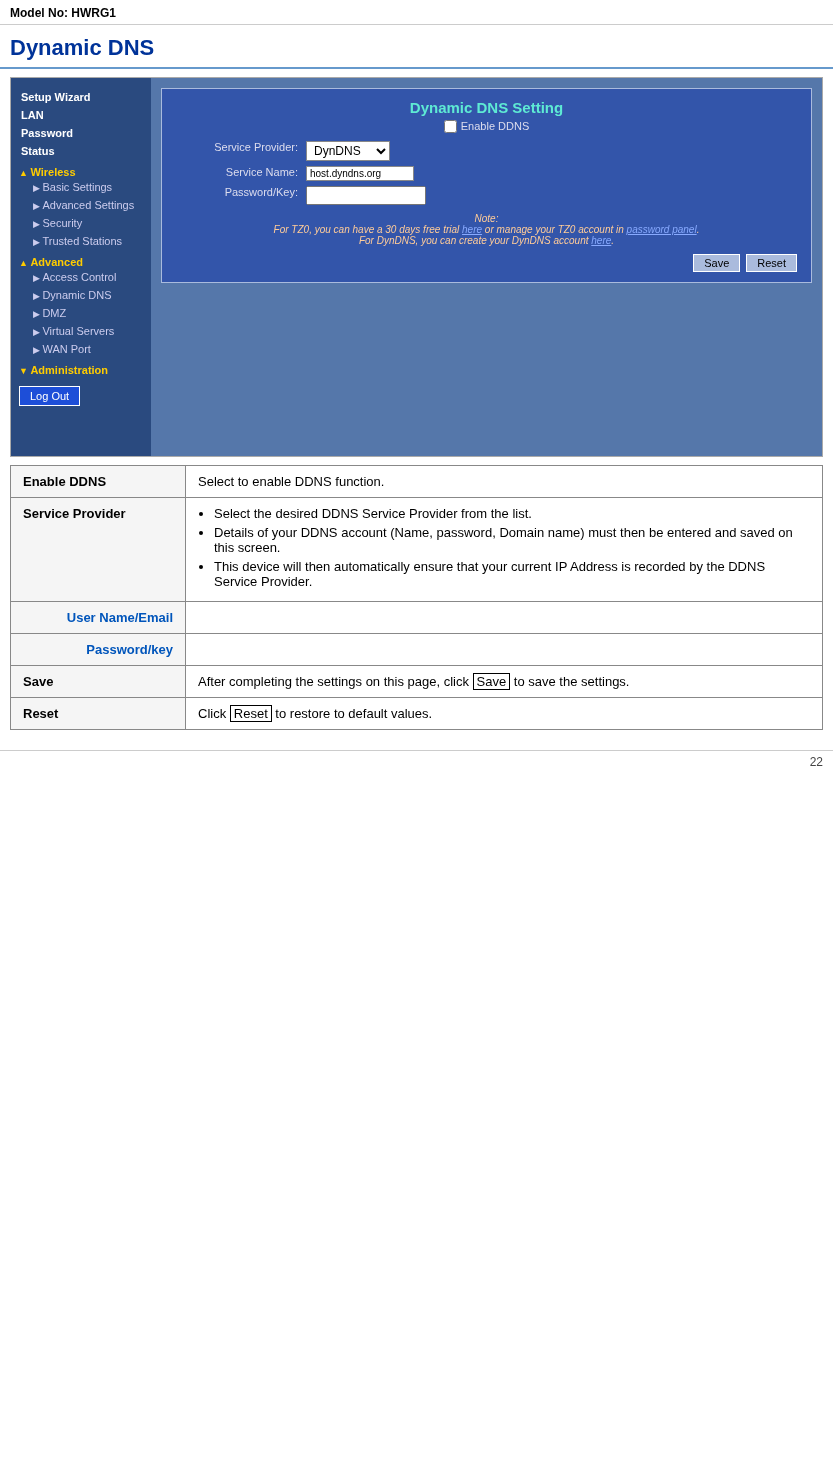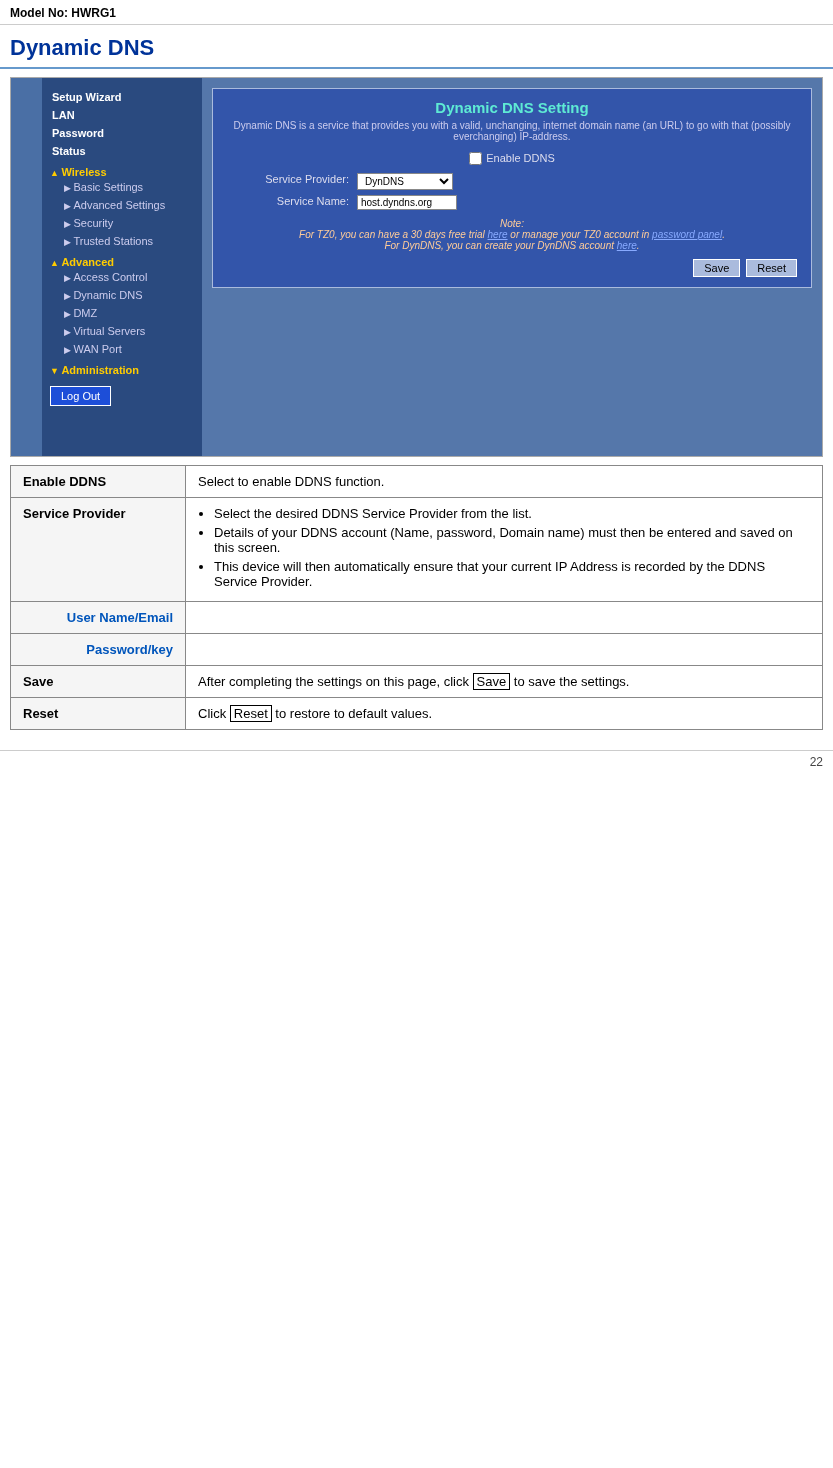--- a/index.html
+++ b/index.html
@@ -26,27 +26,26 @@
     }
     .router-screenshot {
       margin: 8px 10px;
       border: 1px solid #aaa;
       background: #4a6fa5;
       display: flex;
       height: 380px;
       overflow: hidden;
     }
     .router-sidebar {
-      width: 160px;
+      width: 140px;
       background: #2a4a7f;
       color: #fff;
       font-size: 11px;
       padding: 10px 8px;
       flex-shrink: 0;
-      margin-left: 31px;
     }
     .sidebar-link {
       display: block;
       color: #fff;
       text-decoration: none;
       padding: 3px 2px;
       font-size: 11px;
       font-weight: bold;
     }
     .sidebar-link.sub {
@@ -226,35 +225,38 @@
     <a class="sidebar-link sub" href="#">DMZ</a>
     <a class="sidebar-link sub" href="#">Virtual Servers</a>
     <a class="sidebar-link sub" href="#">WAN Port</a>
     <div class="sidebar-section expand">Administration</div>
     <button class="logout-btn">Log Out</button>
   </div>
 
   <div class="router-main">
     <div class="router-panel">
       <div class="router-panel-title">Dynamic DNS  Setting</div>
-      <div class="router-panel-desc">Dynamic DNS is a service that provides you with a valid, unchanging, internet domain name (an URL) to go with that (possibly everchanging) IP-address.</div>
       <div class="ddns-form">
         <div class="enable-row">
           <input type="checkbox" id="enableDDNS" style="">
           <label class="form-check-label" for="enableDDNS">Enable DDNS</label>
         </div>
         <div class="form-row">
           <span class="form-label">Service Provider:</span>
-          <select style="width:96px; font-size:10px;">
+          <select style="width:84px; font-size:12px;">
             <option>DynDNS</option>
           </select>
         </div>
         <div class="form-row">
           <span class="form-label">Service Name:</span>
-          <input type="text" style="width: 100px;" value="host.dyndns.org">
+          <input type="text" style="width: 108px;" value="host.dyndns.org">
+        </div>
+        <div class="form-row">
+          <span class="form-label">Password/Key:</span>
+          <input type="password" style="width: 120px;">
         </div>
         <div class="note-box">
           <span>Note:<br>
           For TZ0, you can have a 30 days free trial <a href="#">here</a> or manage your TZ0 account in <a href="#">password panel</a>.<br>
           For DynDNS, you can create your DynDNS account <a href="#">here</a>.</span>
         </div>
         <div class="btn-row">
           <button class="btn-small">Save</button>
           <button class="btn-small">Reset</button>
         </div>

